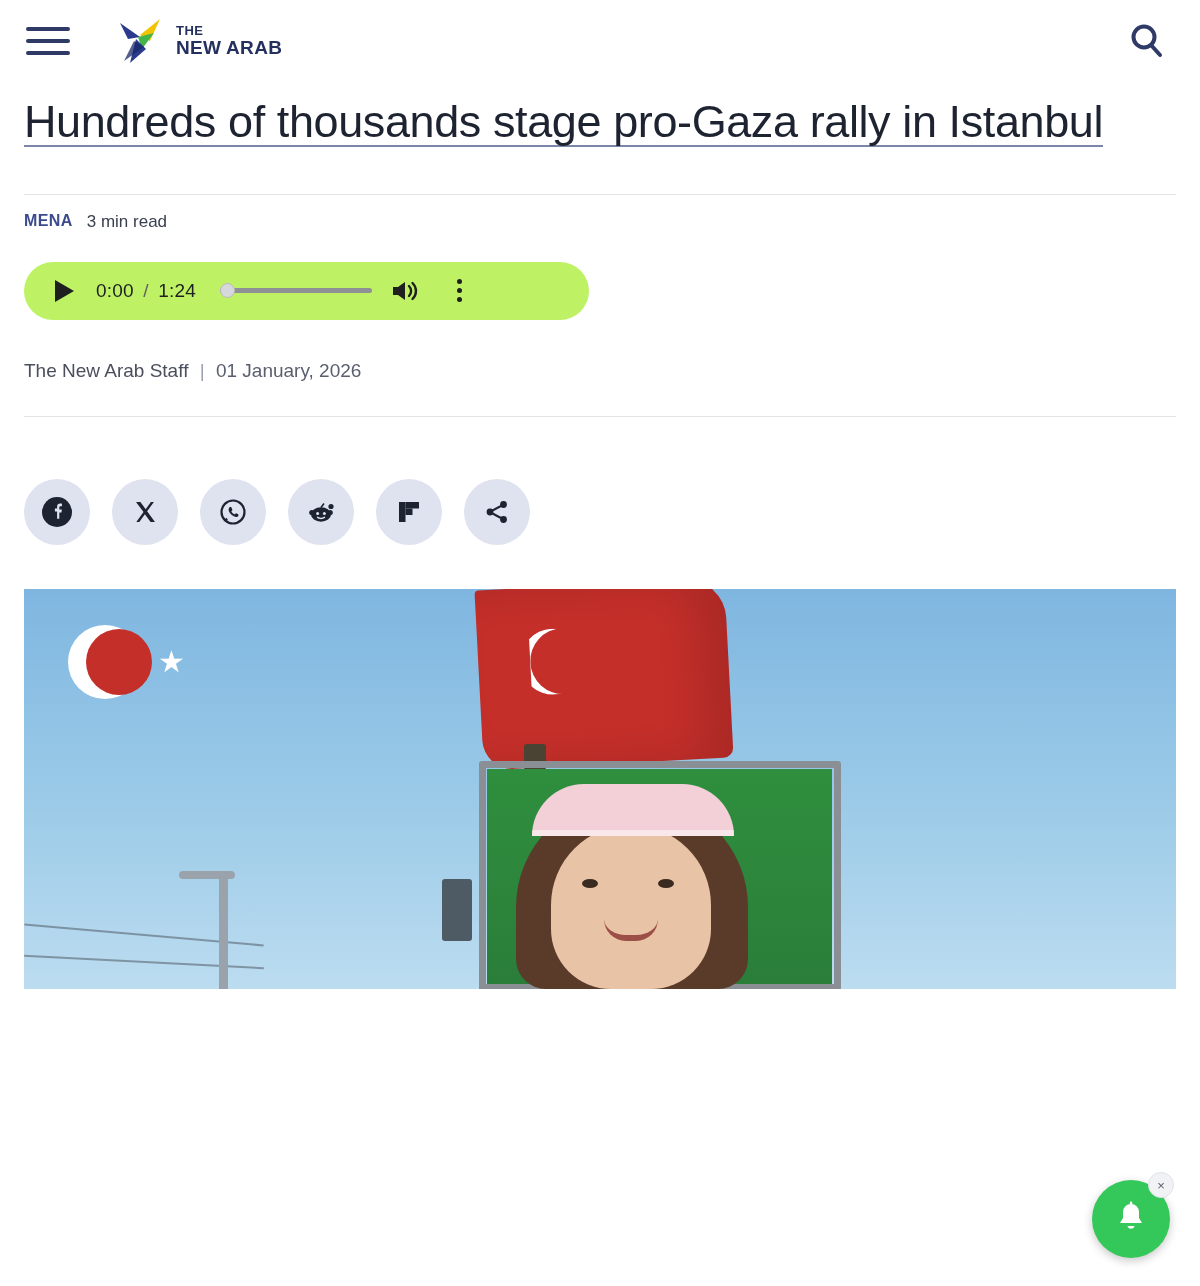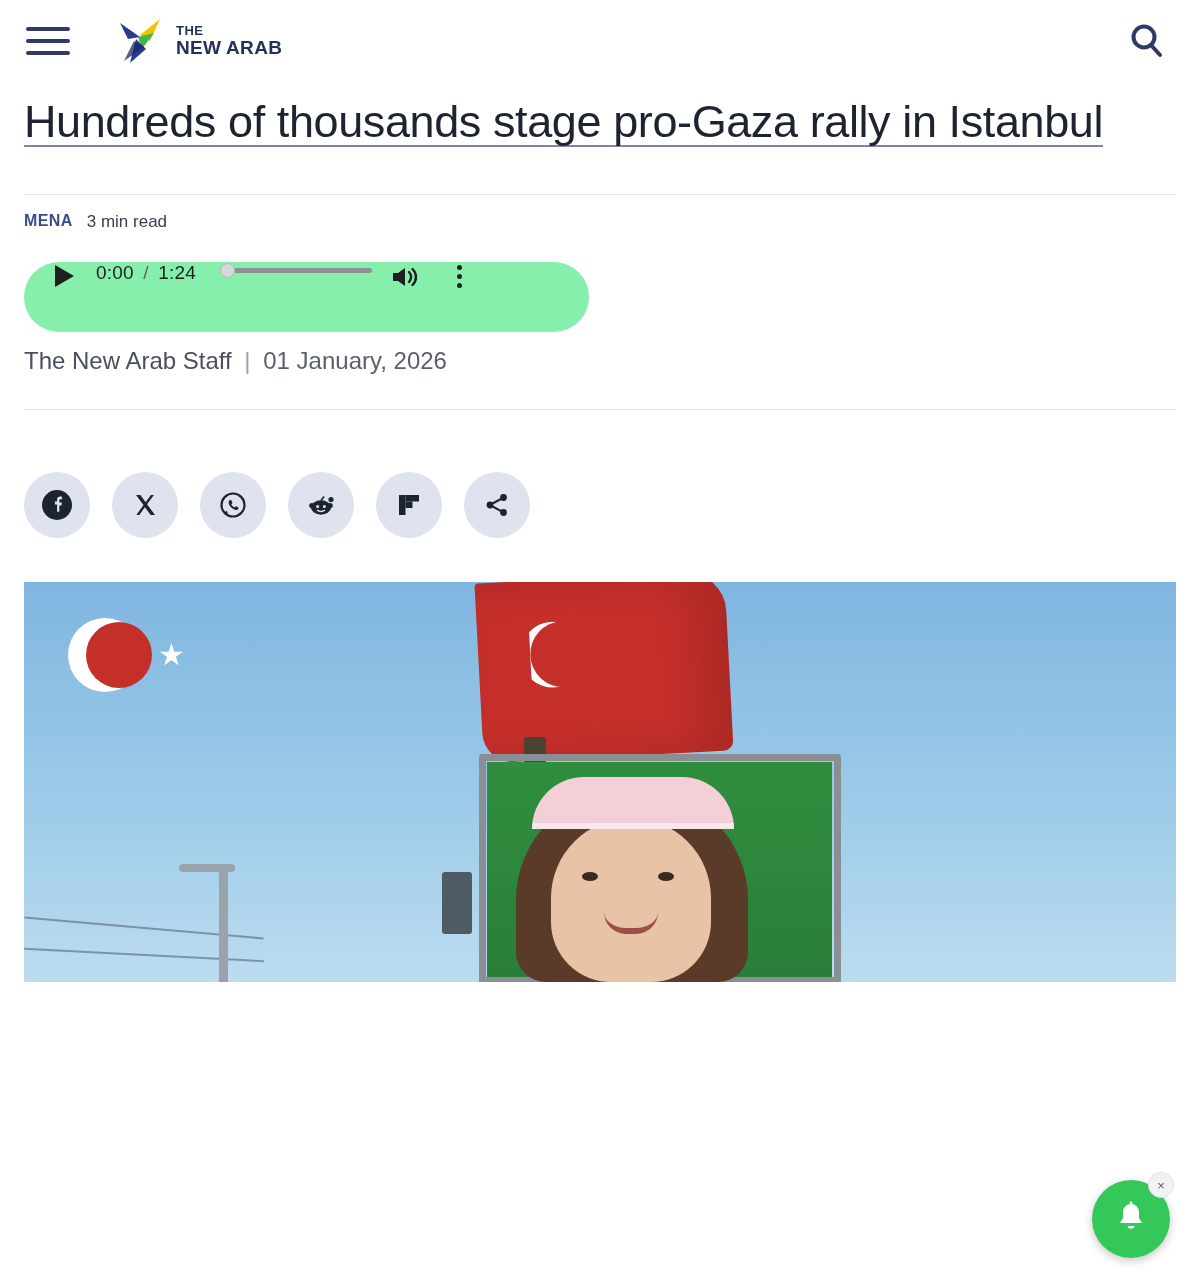--- a/index.html
+++ b/index.html
@@ -143,24 +143,25 @@
   .read-mode-label {
     font-size: 19px;
     font-weight: bold;
     color: #1d2330;
   }
 
   
   .audio {
     margin-top: 30px;
     width: 565px;
-    height: 70px;
+    height: 58px;
     border-radius: 40px;
-    background: #86efac;
-    display: flex;
+    background: #bef264;
+    display: flex;
+    align-items: center;
     padding: 0 26px;
     gap: 18px;
   }
   .play-btn {
     width: 28px; height: 28px;
     display: flex; align-items: center; justify-content: center;
     cursor: pointer;
   }
   .play-tri {
     width: 0; height: 0;
@@ -204,22 +205,22 @@
   .more-btn {
     width: 26px; height: 30px;
     display: flex; flex-direction: column; align-items: center; justify-content: center;
     gap: 4px; cursor: pointer; margin-left: 8px;
   }
   .more-btn i {
     width: 5px; height: 5px; border-radius: 50%; background: #1f1f1f; display: block;
   }
 
   .byline {
-    margin-top: 15px;
-    font-size: 24px;
+    margin-top: 40px;
+    font-size: 19px;
     color: #5a5f6e;
   }
   .byline .author { color: #4a4f5e; }
   .byline .divider { color: #9aa0ae; margin: 0 6px; }
 
   .rule2 {
     border: 0;
     border-top: 1px solid #e2e4e8;
     margin: 34px 0 0 0;
   }

